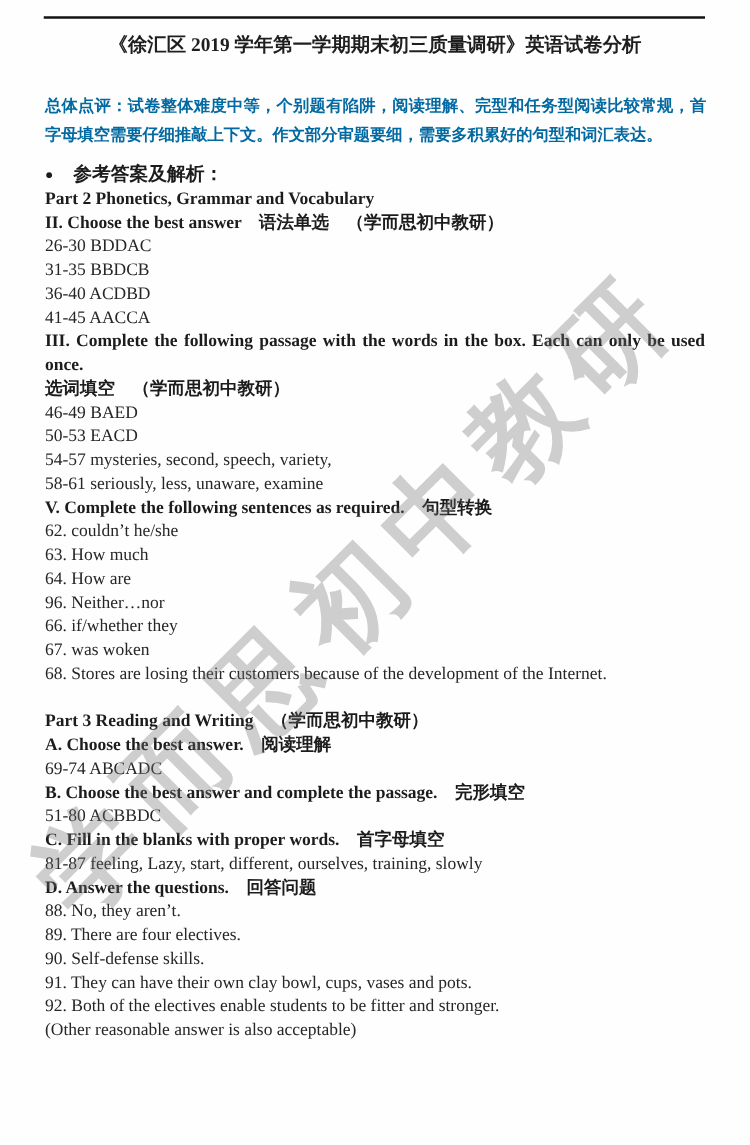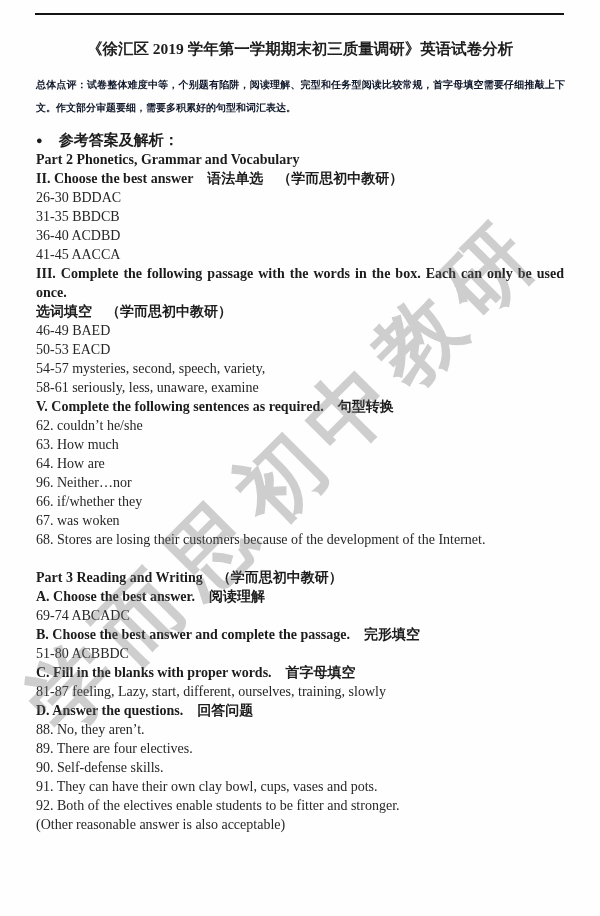--- a/index.html
+++ b/index.html
@@ -12,34 +12,34 @@
     overflow: hidden;
   }
   .page { position: absolute; inset: 0; background: #fefefe; }
 
   .top-rule {
     position: absolute; top: 13px; left: 35px; width: 529px; height: 2px;
     background: #141414;
   }
 
   .doc-title {
-    position: absolute; top: 38px; left: 36px; width: 528px;
+    position: absolute; top: 26px; left: 36px; width: 528px;
     margin: 0;
     text-align: center;
     font-size: 15.5px; font-weight: 700;
     color: #1e1e1e;
     line-height: 22px;
   }
 
   .overall-comment {
     position: absolute; top: 73px; left: 36px; width: 529px;
     margin: 0;
-    color: #0f172a;
+    color: #0369a1;
     font-weight: 700;
-    font-size: 10px;
+    font-size: 13px;
     line-height: 23px;
     text-align: justify;
   }
 
   .content {
     position: absolute; top: 131px; left: 36px; width: 528px;
     font-size: 14px;
     line-height: 19px;
   }
   .line { min-height: 19px; }

